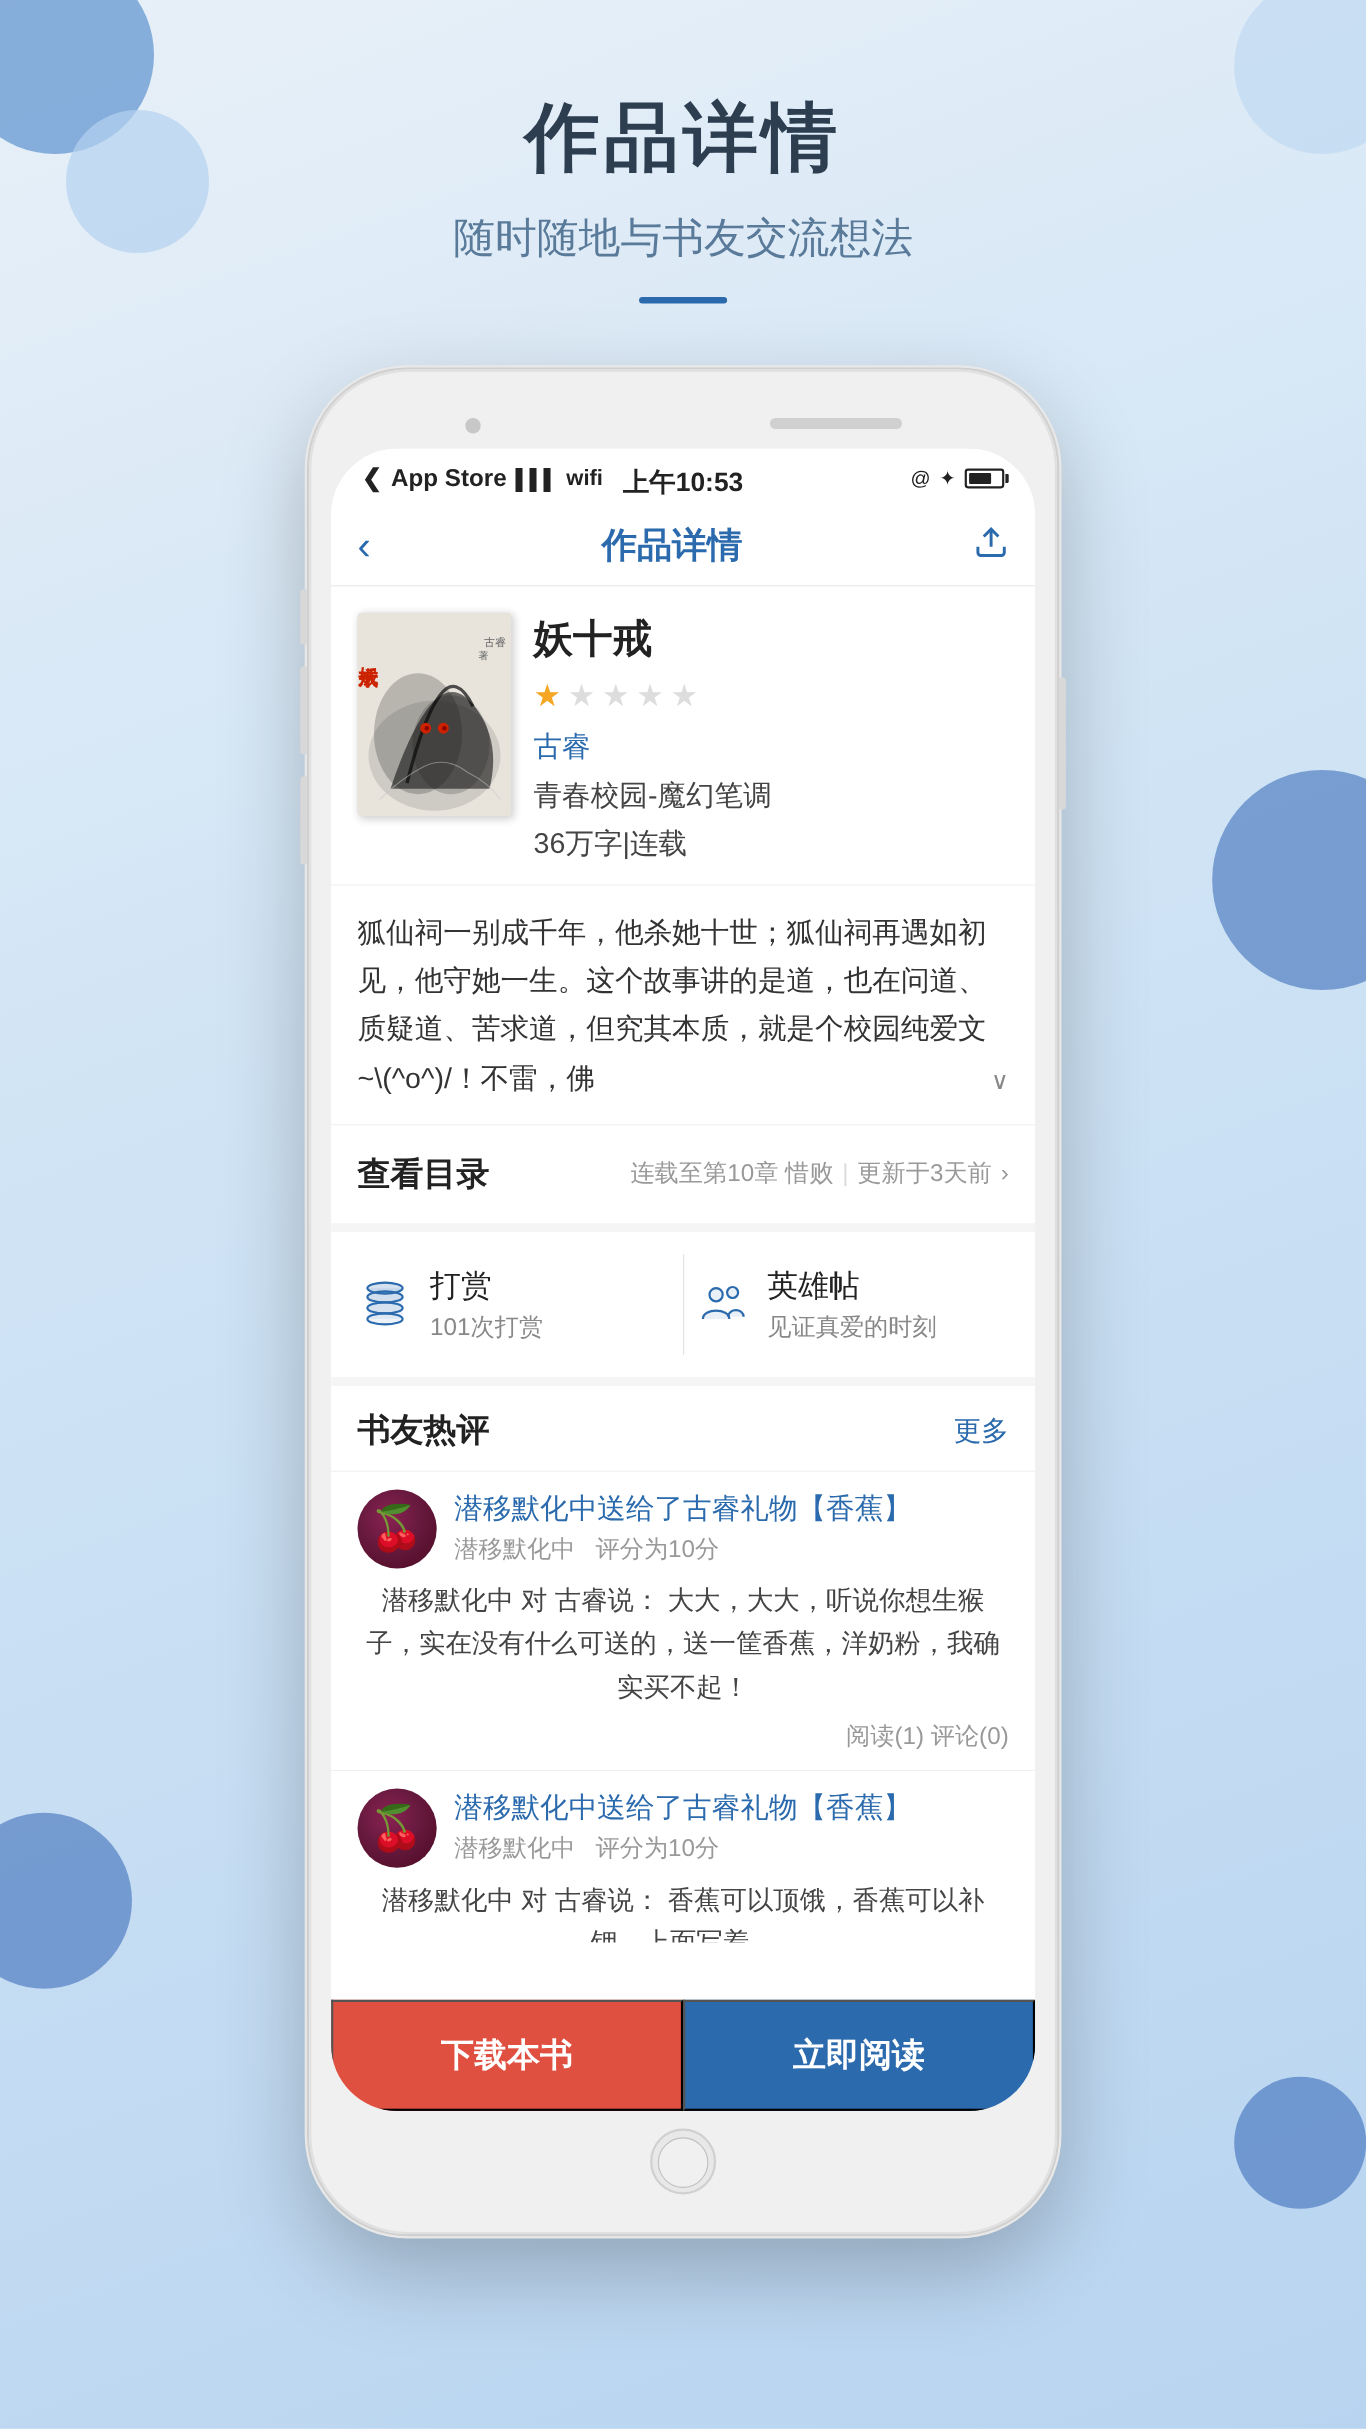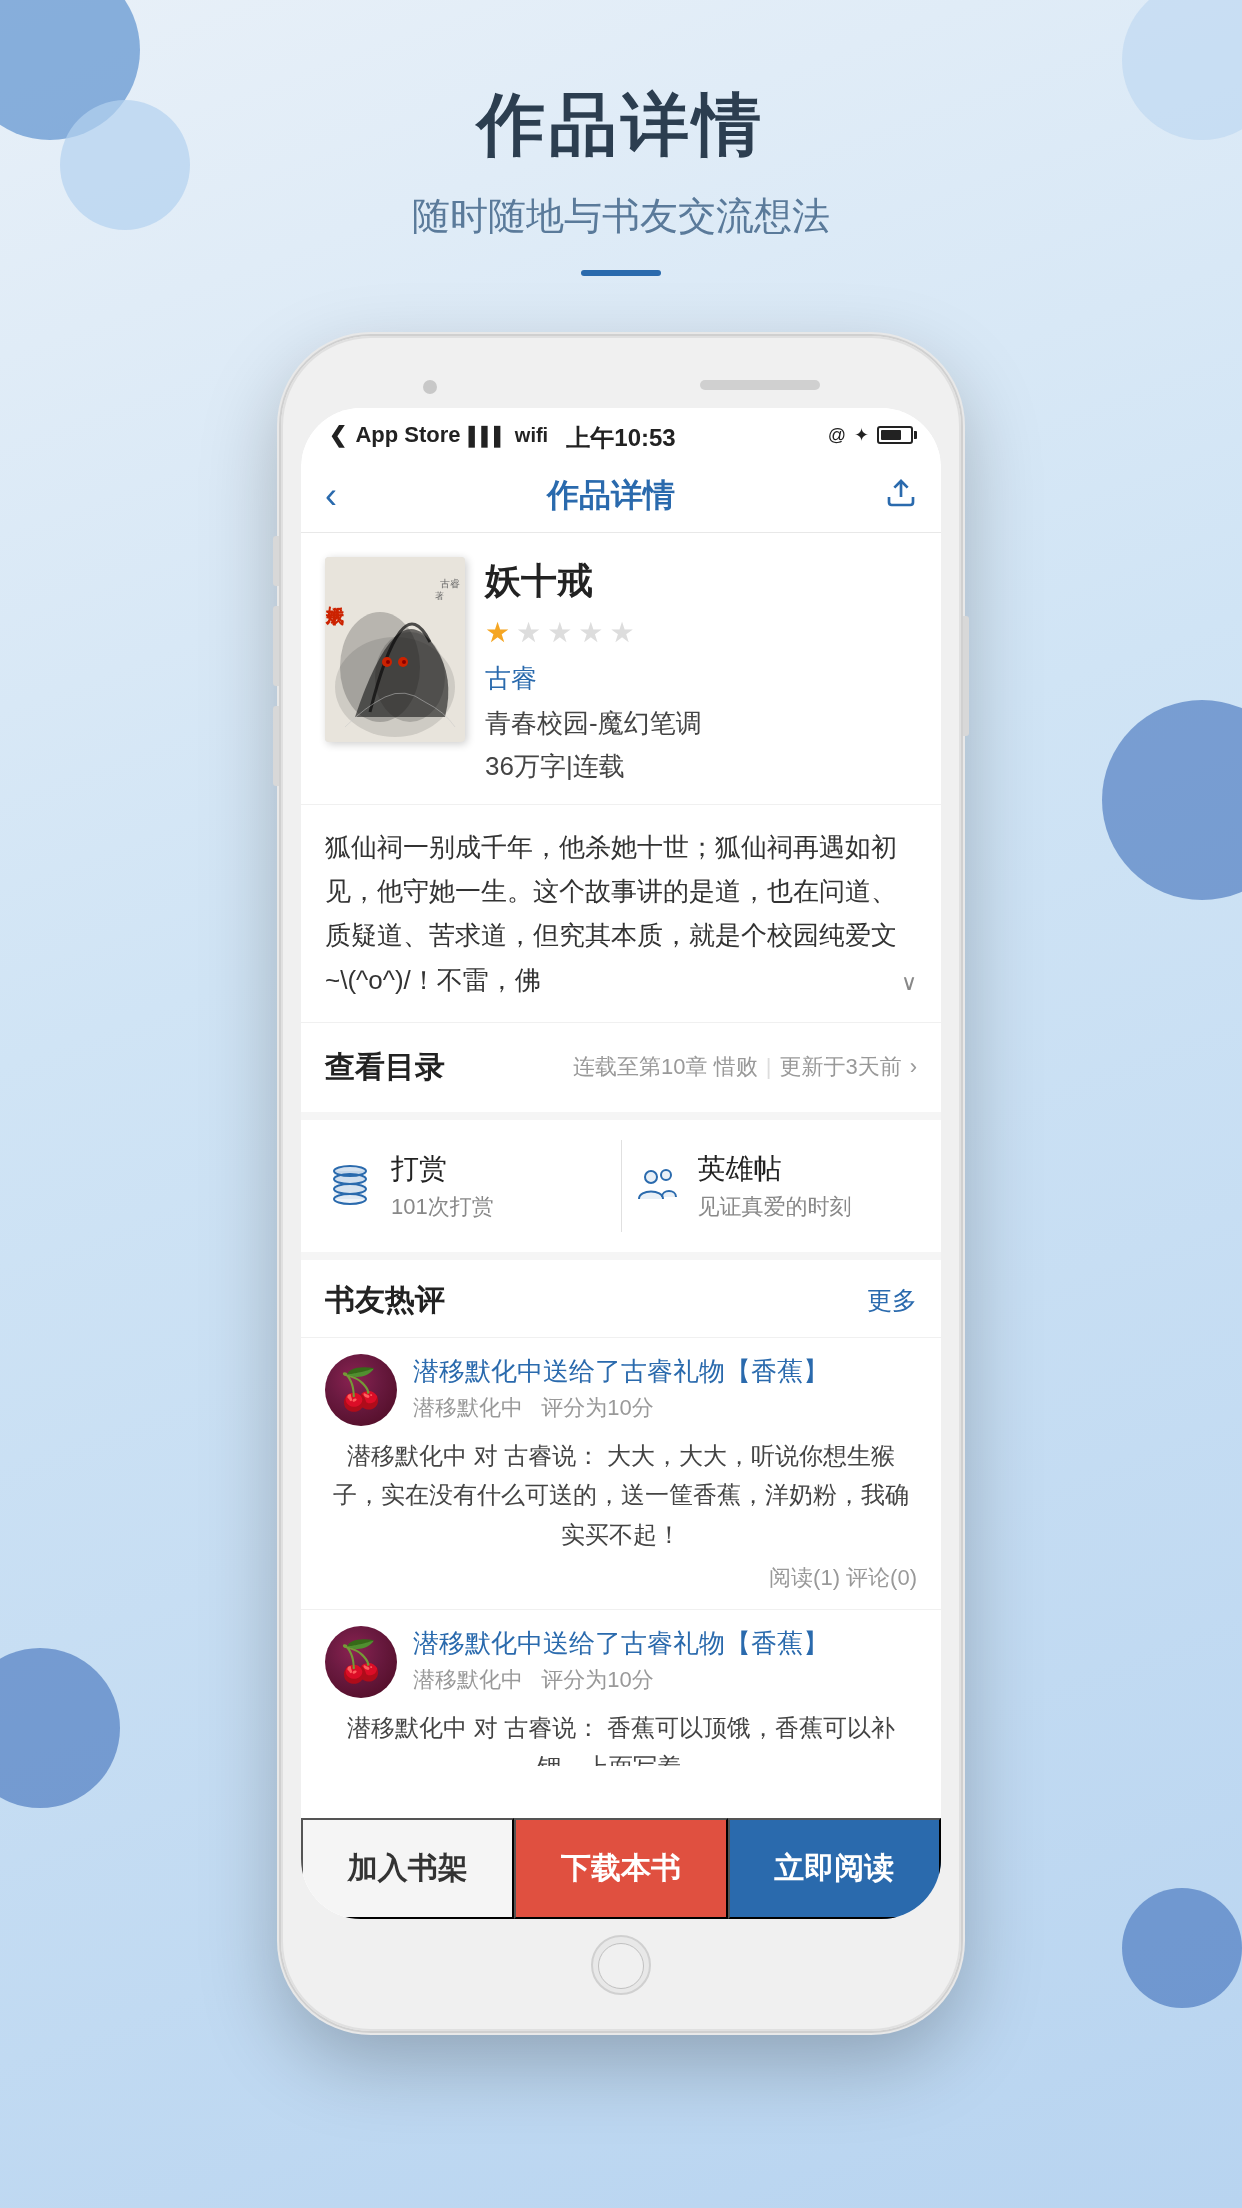--- a/index.html
+++ b/index.html
@@ -701,21 +701,20 @@
                 &nbsp;
                 <span>评分为10分</span>
               </div>
             </div>
           </div>
           <div class="review-content" style="overflow:hidden; max-height:58px;">潜移默化中 对 古睿说： 香蕉可以顶饿，香蕉可以补钾，上面写着…</div>
         </div>
       </div>
 
       <div class="bottom-bar">
-        <button class="bottom-btn btn-add-shelf">加入书架</button>
         <button class="bottom-btn btn-download">下载本书</button>
         <button class="bottom-btn btn-read-now">立即阅读</button>
       </div>
 
     </div>
 
     <div style="display:flex; justify-content:center; padding: 16px 0 8px;">
       <div style="width:60px; height:60px; border-radius:50%; border:2px solid #d0d0d0; background:#e8e8e8;">
         <div style="width:46px; height:46px; border-radius:50%; border:1px solid #c0c0c0; background:#f0f0f0; margin:6px auto;"></div>
       </div>

